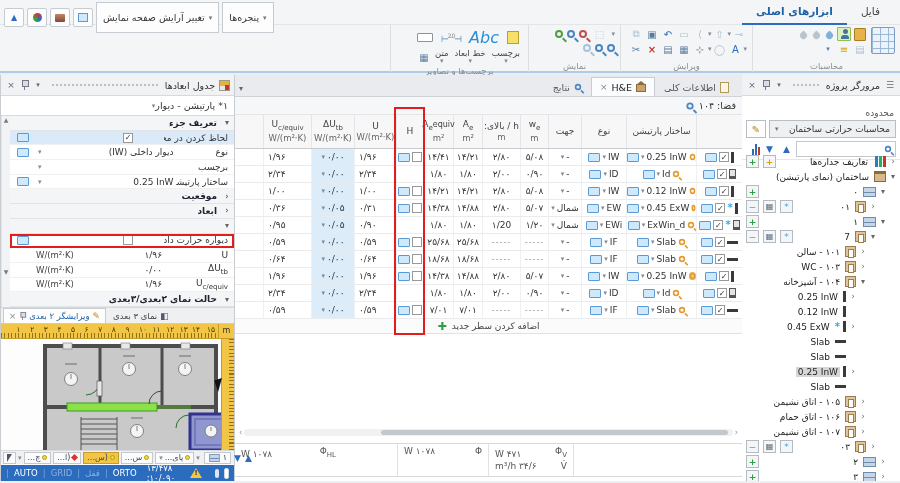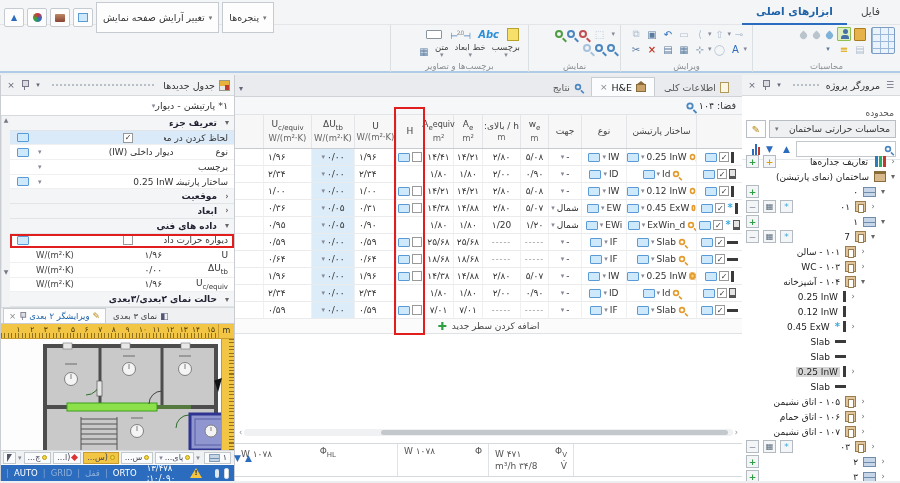--- a/index.html
+++ b/index.html
@@ -30,21 +30,21 @@
 .i-person::before{content:"";position:absolute;top:1px;left:4.5px;width:5px;height:5px;border-radius:50%;background:#4472a8}
 .i-person::after{content:"";position:absolute;bottom:1px;left:2.5px;width:8px;height:4px;border-radius:3px 3px 0 0;background:#4472a8}
 .i-drop{width:7px;height:7px;background:#b9c4cc;border-radius:0 50% 50% 50%;transform:rotate(45deg);display:inline-block;margin:3px 3px 0 3px}
 .i-drop.b{background:#7fb2d9}
 .mag{width:8px;height:8px;border:2px solid #4a86c0;border-radius:50%;display:inline-block;position:relative}
 .mag::after{content:"";position:absolute;width:5px;height:2px;background:#4a86c0;transform:rotate(45deg);left:5px;top:7px}
 .mag.or{border-color:#e39b2d}.mag.or::after{background:#e39b2d}
 .mag.gr{border-color:#4f9e43}.mag.gr::after{background:#4f9e43}
 .mag.rd{border-color:#c05050}.mag.rd::after{background:#c05050}
 .i-note{width:12px;height:13px;background:#f7e06a;border:1px solid #b9a22c}
-.i-abc{color:#2b8fd8;font-weight:bold;font-size:10px;font-style:italic}
+.i-abc{color:#2b8fd8;font-weight:normal;font-size:16px;font-style:italic}
 .i-dim{color:#4a86c0;font-size:9px;letter-spacing:-1px}
 .i-tag{width:16px;height:9px;border:1px solid #8a949e;background:#fff;border-radius:1px}
 .lblbtn{display:flex;flex-direction:column;align-items:center;font-size:8.5px;color:#444;padding:0 3px;line-height:1.1}
 .red{color:#c23b2e}.dim{opacity:.45}.yel{color:#d9a400}
 
 #lp{position:absolute;top:75px;left:0;width:234px;bottom:2px;background:#fff;border-left:1px solid #c9cdd1}
 #mid{position:absolute;top:75px;right:158px;left:234px;bottom:2px;background:#fff;border-left:1px solid #c9cdd1}
 #rp{position:absolute;top:75px;right:0;width:158px;bottom:2px;background:#fff}
 .phead{height:21px;background:#f0f2f4;border-bottom:1px solid #d6dadd;display:flex;align-items:center;padding:0 4px;gap:4px}
 .phead .ttl{font-size:9.5px;color:#333;white-space:nowrap}
@@ -1009,31 +1009,31 @@
             <span class="sval"><span>W</span> <span>۱۰۷۸</span></span>
             <span class="ssym">Φ</span>
           </div>
       </div>
       <div class="scell" style="width:85px">
         <div class="sline">
             <span class="sval"><span>W</span> <span>۴۷۱</span></span>
             <span class="ssym"><span>Φ</span><sub>V</sub></span>
           </div>
         <div class="sline">
-            <span class="sval"><span>m³/h</span> <span>۳۴/8</span></span>
+            <span class="sval"><span>m³/h</span> <span>۳۴/۶</span></span>
             <span class="ssym">V̇</span>
           </div>
       </div>
     </div>
   </div>
 
   <div id="lp">
     <div class="phead">
       <span style="width:11px;height:11px;background:conic-gradient(#e6b23c 0 25%,#c0392b 0 50%,#e6e6e6 0 75%,#e6b23c 0);border:1px solid #998"></span>
-      <span class="ttl">جدول جدید‌ها</span>
+      <span class="ttl">جدول ابعاد‌ها</span>
       <span class="grip"></span>
       <span class="hicon" style="font-size:7px">▾</span>
       <span class="pin"></span>
       <span class="hicon">×</span>
     </div>
     <div id="lp-sel">
       <span>۱* پارتیشن - دیوار</span>
         <span class="dn">▾</span>
     </div>
     <div id="lvscroll">▲<br><br><br><br><br><br><br><br><br><br><br><br><br><br><br><br><br><br><br>▼</div>
@@ -1083,21 +1083,20 @@
         <div class="prow sec">
           <span class="t-chev">‹</span>
           <span class="plab">موقعیت</span>
         </div>
         <div class="prow sec">
           <span class="t-chev">‹</span>
           <span class="plab">ابعاد</span>
         </div>
         <div class="prow sec">
           <span class="t-chev">▾</span>
-          <span class="plab">داده های فنی</span>
         </div>
         <div class="prow redbox">
           <span class="plab">دیواره حرارت داده شده</span>
           <span class="pval" style="justify-content: center;">
             <span class="chk"></span>
           </span>
           <span class="punit"></span>
           <span class="pdev">
             <span class="dev"></span>
           </span>

